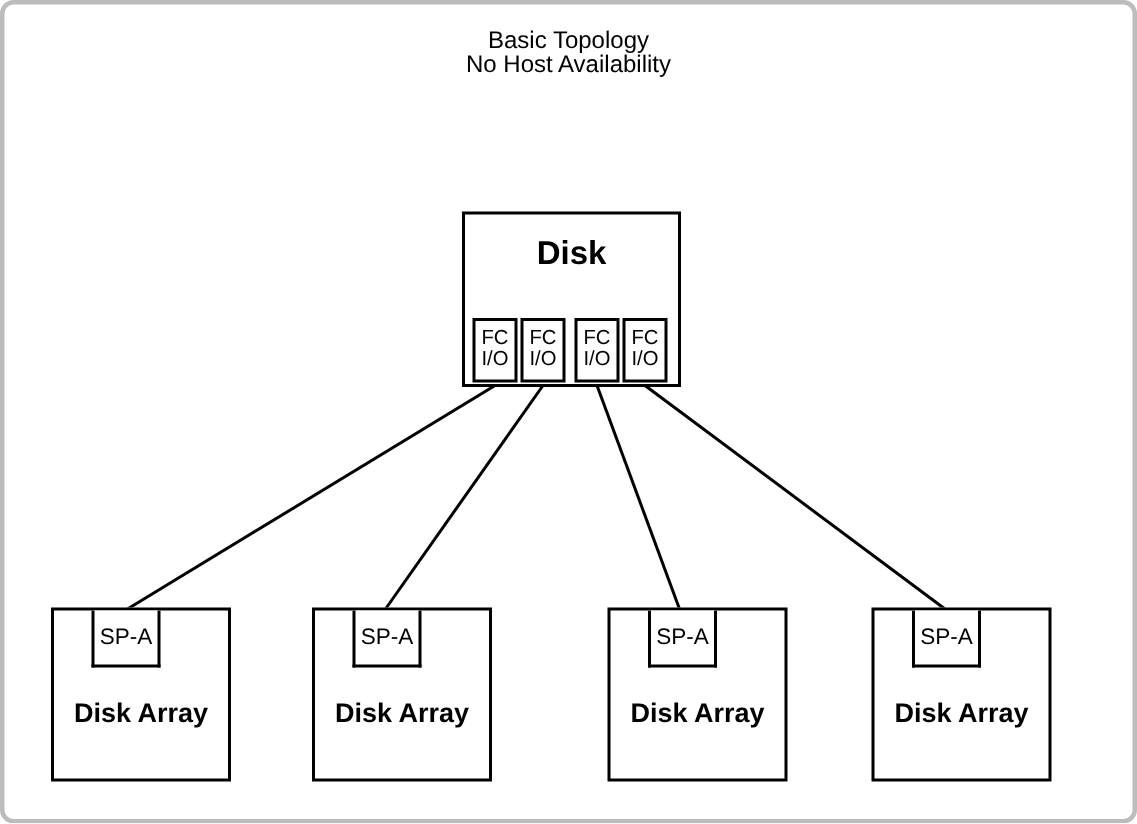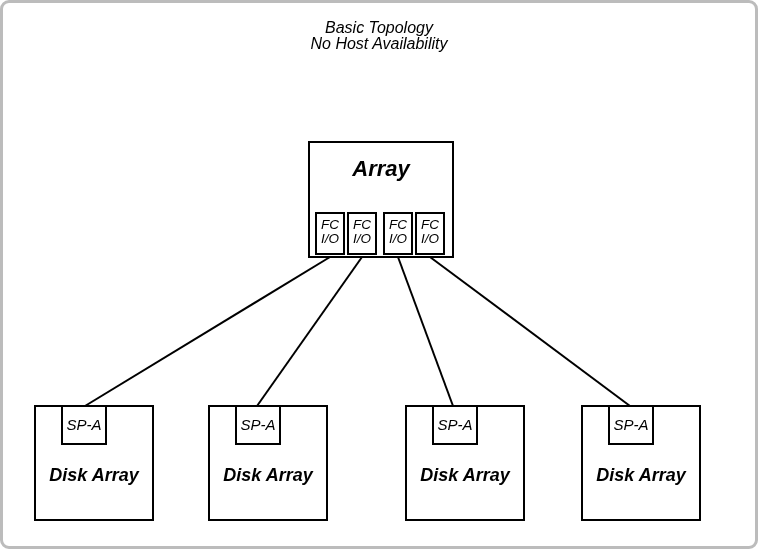--- a/index.html
+++ b/index.html
@@ -7,21 +7,20 @@
     padding: 0;
     background: #ffffff;
     font-family: "Liberation Sans", sans-serif;
   }
   .canvas {
     position: relative;
     width: 758px;
     height: 549px;
     background: #ffffff;
     overflow: hidden;
-    font-style: italic;
   }
   .frame {
     position: absolute;
     left: 0; top: 0; right: 0; bottom: 0;
     border: 3px solid #bcbcbc;
     border-radius: 9px;
     pointer-events: none;
   }
   .title {
     position: absolute;
@@ -125,21 +124,21 @@
       <line x1="398" y1="257" x2="453" y2="406" stroke="#000000" stroke-width="2"></line>
       <line x1="430" y1="257" x2="630" y2="406" stroke="#000000" stroke-width="2"></line>
     </svg>
 
   <div class="title">
     <div>Basic Topology</div>
     <div>No Host Availability</div>
   </div>
 
   <div class="host">
-    <div class="host-label">Array</div>
+    <div class="host-label">Disk</div>
     <div class="port port-1">
       <div>FC</div>
       <div>I/O</div>
     </div>
     <div class="port port-2">
       <div>FC</div>
       <div>I/O</div>
     </div>
     <div class="port port-3">
       <div>FC</div>

